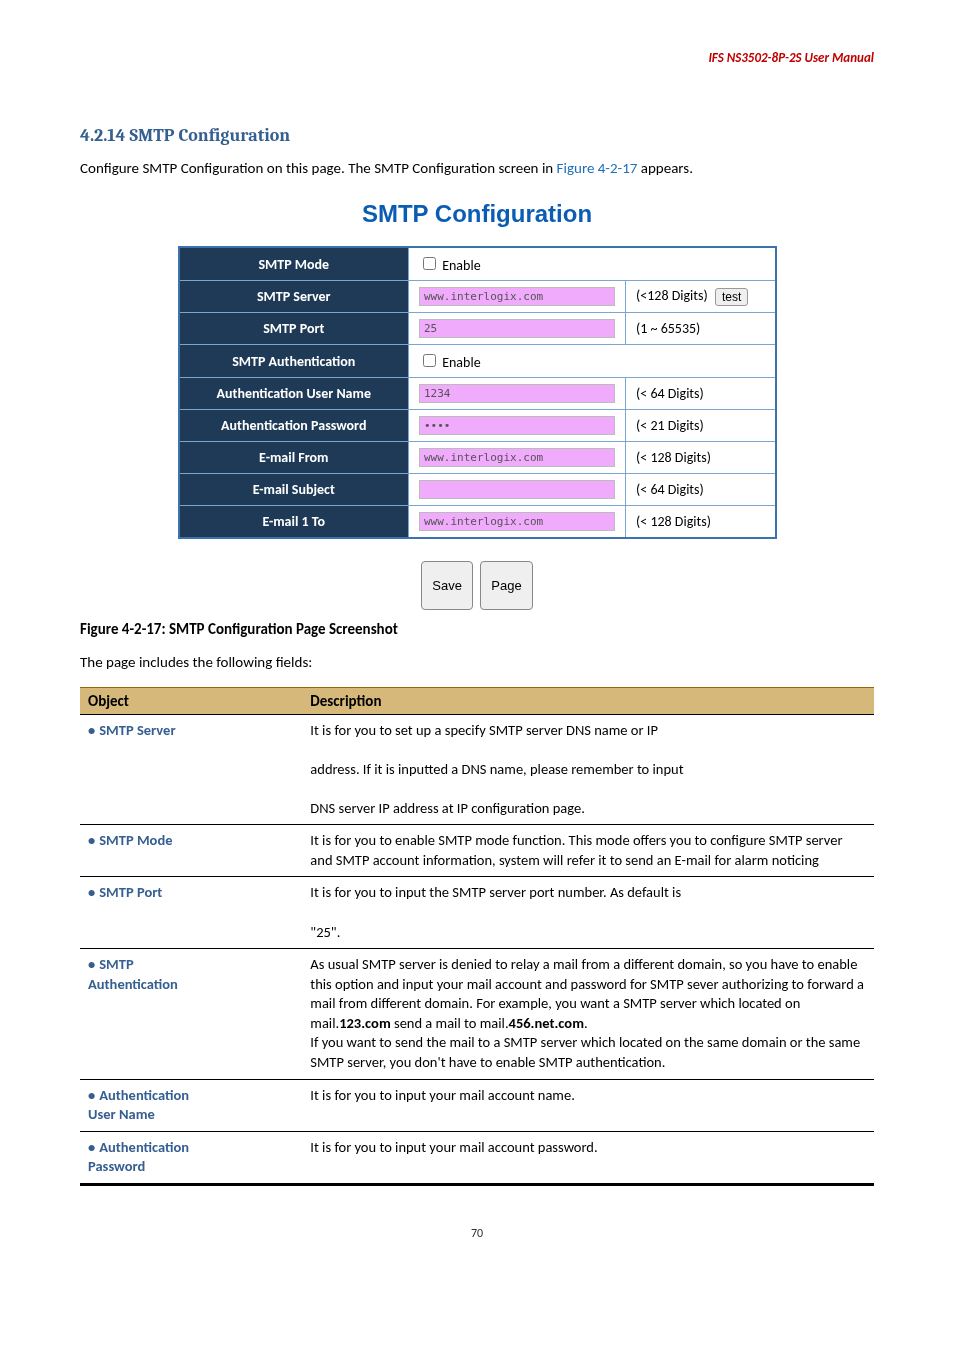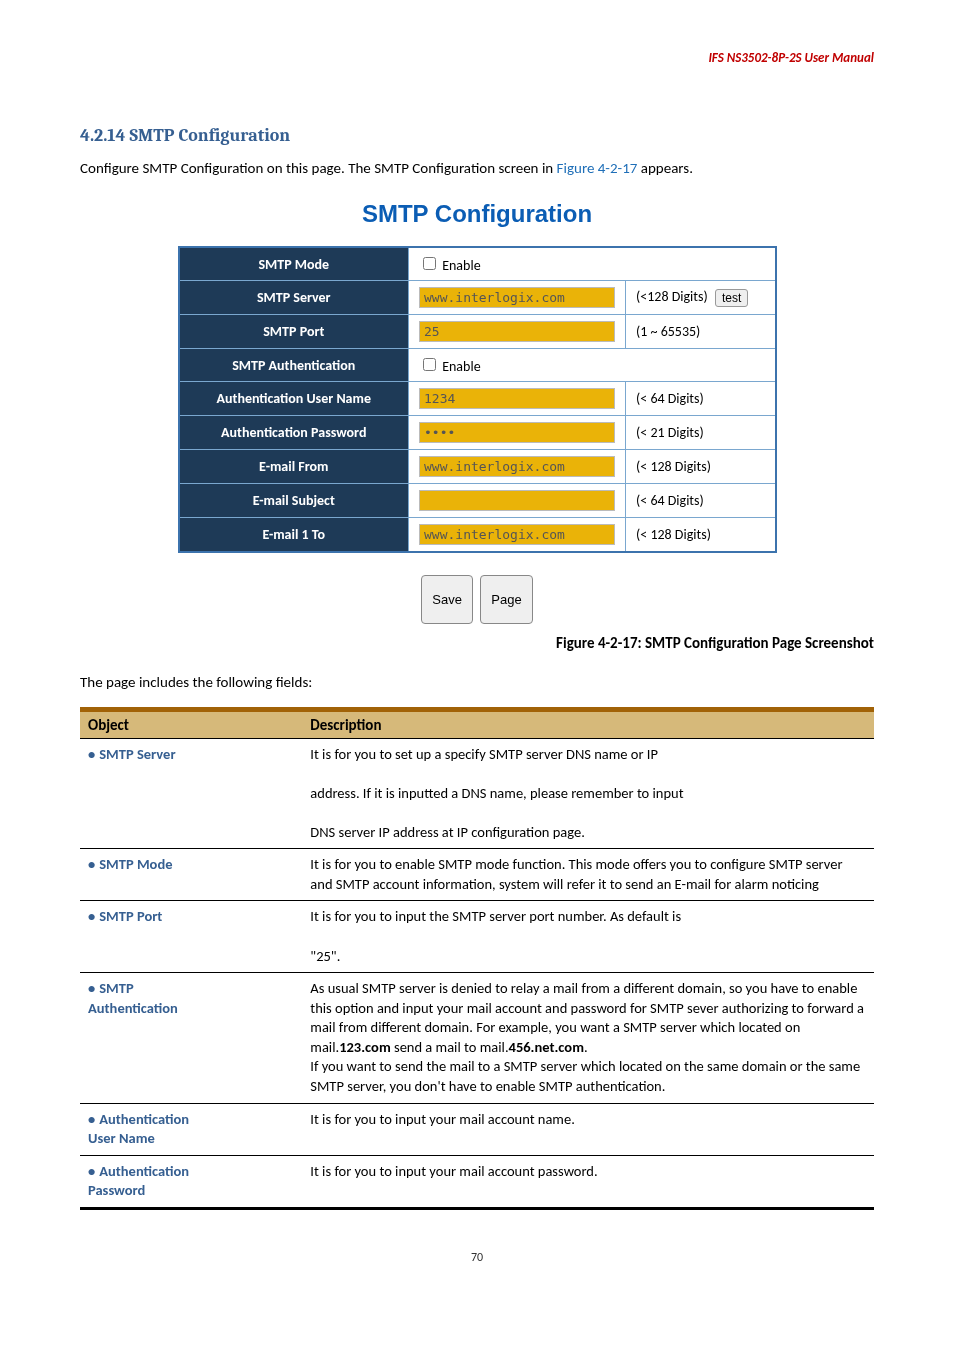--- a/index.html
+++ b/index.html
@@ -53,24 +53,24 @@
     color: #fff;
     font-weight: bold;
     text-align: center;
     width: 230px;
   }
   .form-table td { background: #fff; border-radius: 13px; }
   .val-cell { width: 190px; }
   .lim-cell { width: 150px; color: #000; }
   input[type="text"], input[type="password"] {
     font-family: monospace;
-    font-size: 13px;
+    font-size: 11px;
     width: 196px;
     border: 1px solid #bbb;
-    background: #eab308;
+    background: #f0abfc;
     padding: 2px 4px;
     color: #555;
   }
   input[type="text"]::placeholder, input[type="password"]::placeholder { color: #9aa; }
   .btn-row { text-align:center; margin: 22px 0 10px 0; }
   button.ui {
     font-size: 13px;
     background: #efefef;
     border: 1px solid #888;
     border-radius: 4px;
@@ -79,32 +79,32 @@
   }
   .btn-test {
     font-size: 12px;
     background: #efefef;
     border: 1px solid #999;
     border-radius: 3px;
     padding: 1px 6px;
     margin-left: 4px;
     vertical-align: middle;
   }
-  .caption { text-align:right; font-weight:bold; margin: 6px 0 20px 0; }
+  .caption { text-align:left; font-weight:bold; margin: 6px 0 14px 0; }
   .desc-table {
     border-collapse: collapse;
     width: 100%;
     margin: 6px auto 0 auto;
   }
   .desc-table th {
     background: #d6b97a;
     text-align: left;
     font-weight: bold;
     padding: 4px 8px;
-    border-top: 5px solid #a16207;
+    border-top: 1px solid #a16207;
     border-bottom: 1px solid #000;
     font-size: 15px;
   }
   .desc-table td {
     padding: 6px 8px;
     vertical-align: top;
     font-size: 14.5px;
     line-height: 1.35;
   }
   .desc-table tr { border-bottom: 1px solid #000; }

